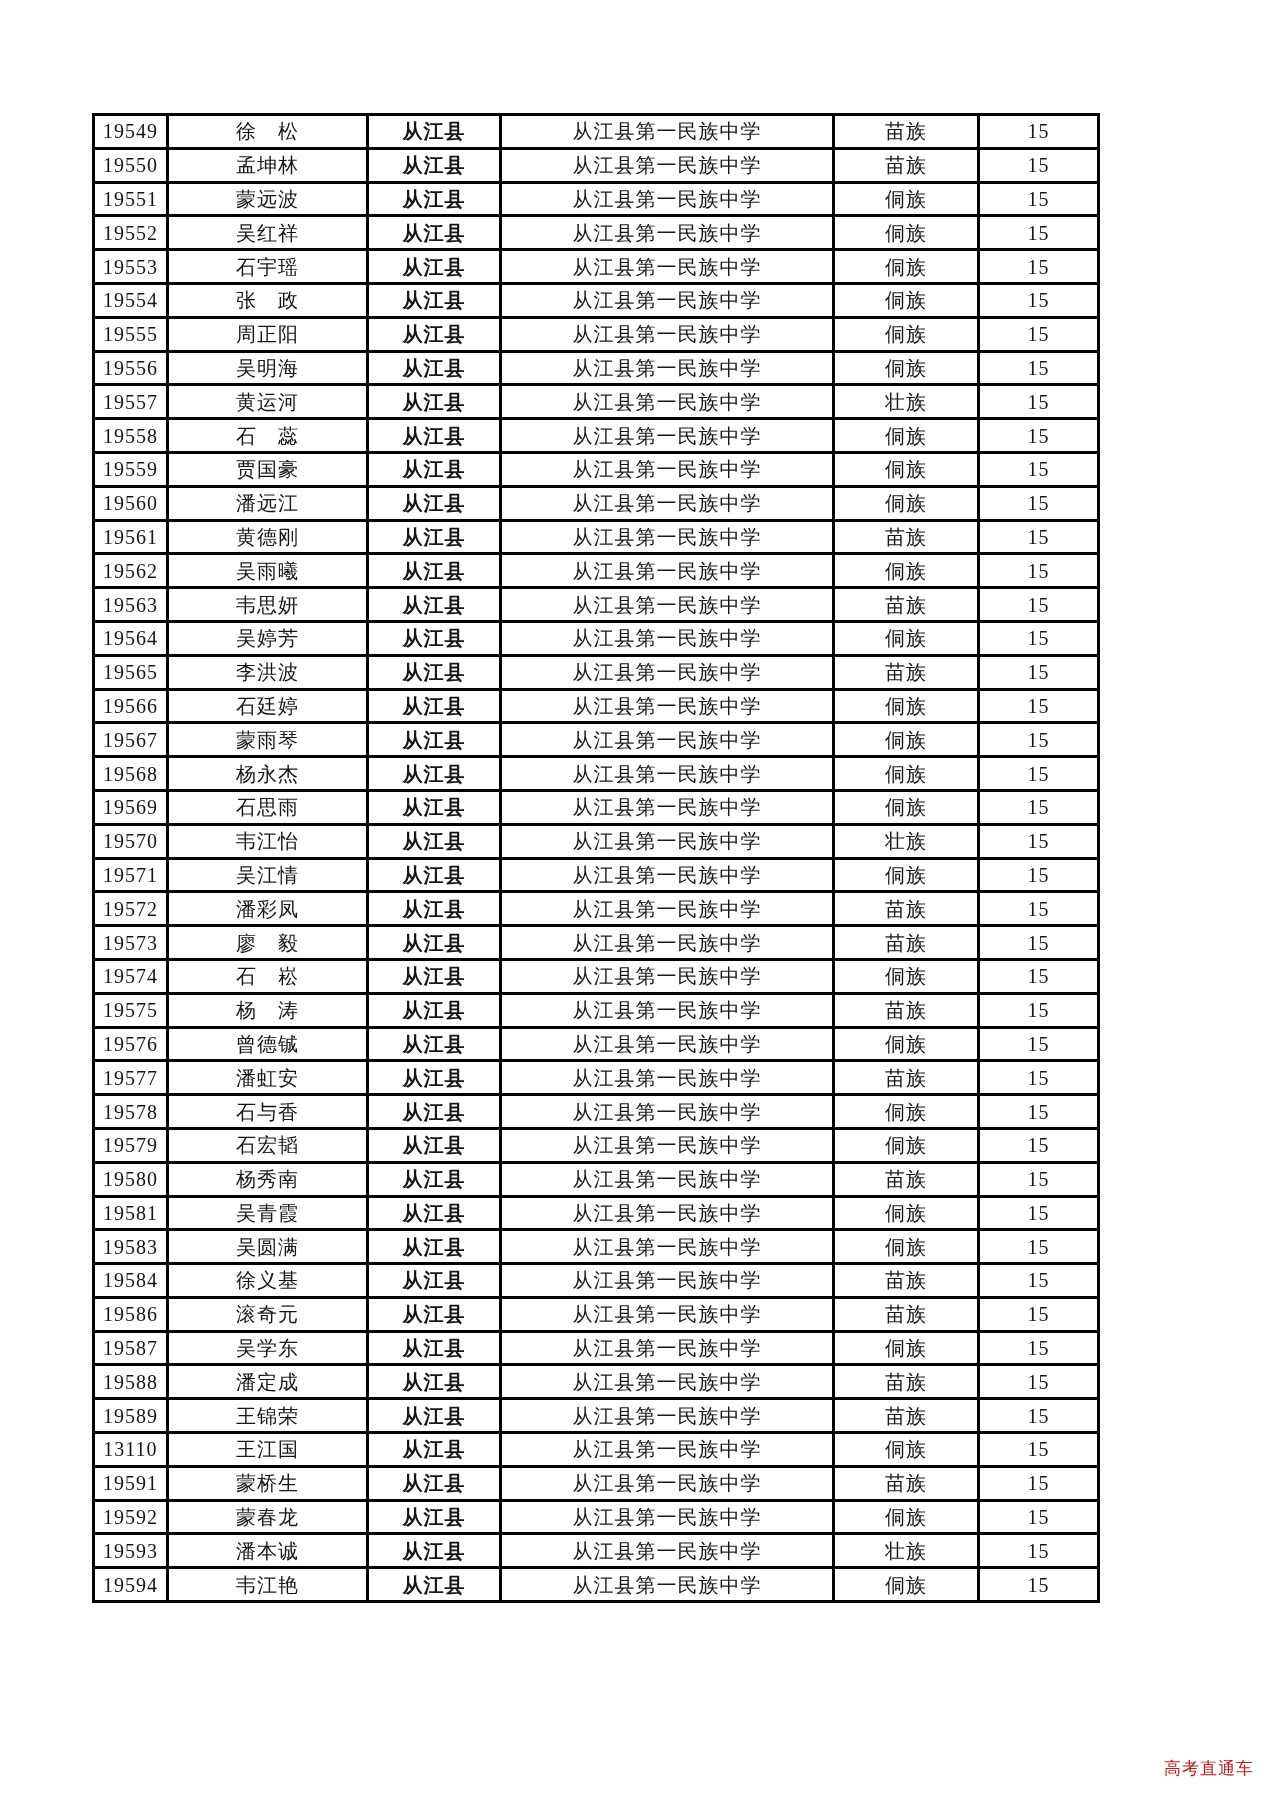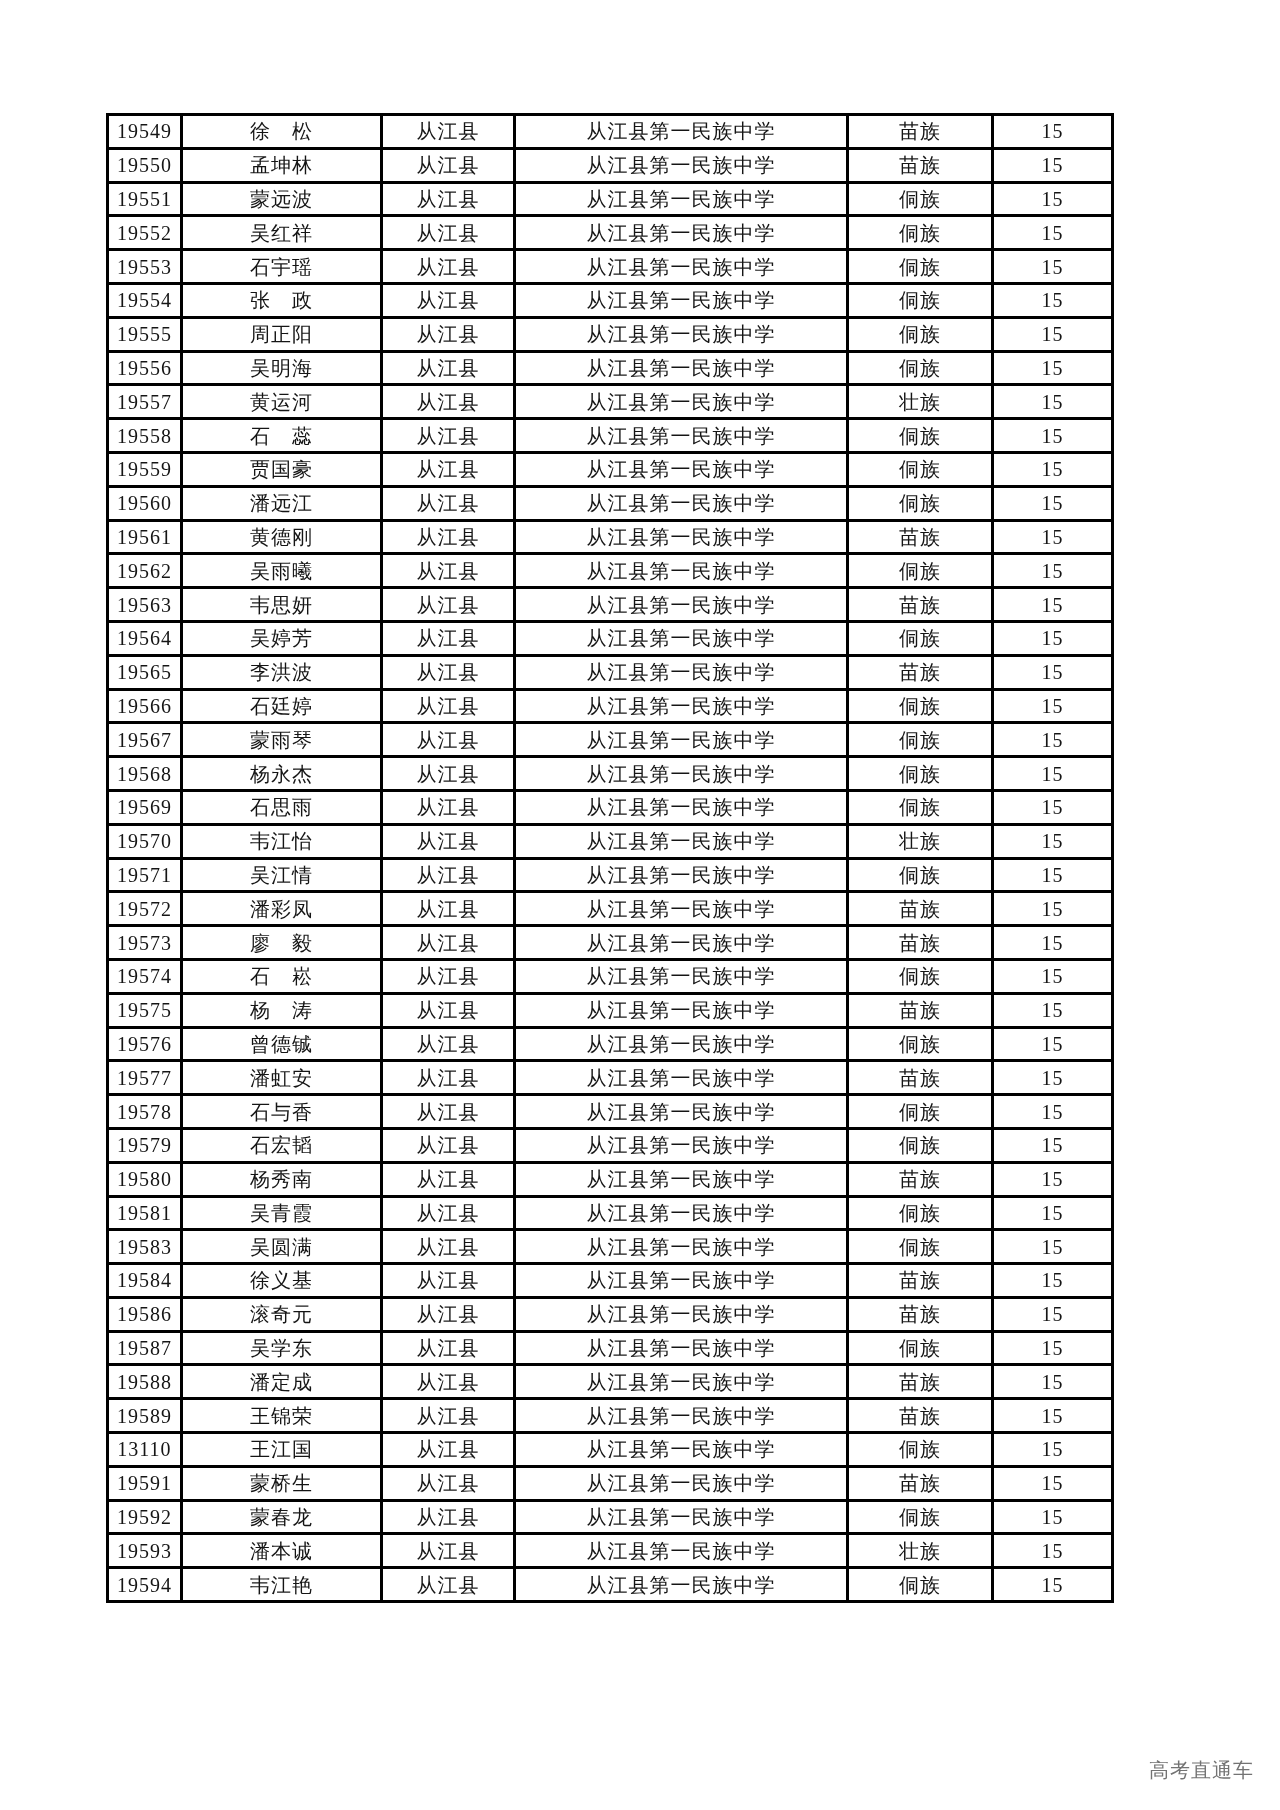--- a/index.html
+++ b/index.html
@@ -15,21 +15,21 @@
     color: #111111;
     overflow: hidden;
   }
   .page {
     position: absolute;
     inset: 0;
     background: #ffffff;
   }
   table.roster {
     position: absolute;
-    left: 106px;
+    left: 92px;
     top: 113px;
     border-collapse: collapse;
     table-layout: fixed;
     border: 3px solid #0ea5e9;
   }
   table.roster td {
     border: 3px solid #000000;
     text-align: center;
     vertical-align: middle;
     font-size: 20px;
@@ -38,30 +38,30 @@
     letter-spacing: 1px;
     white-space: nowrap;
     overflow: hidden;
     color: #151515;
   }
   table.roster tr {
     height: 33.8px;
   }
   td.c-id      { width: 71px;  letter-spacing: 0; }
   td.c-name    { width: 197px; letter-spacing: 2px; margin-top: 24px; }
-  td.c-county  { width: 130px; letter-spacing: 3px; }
+  td.c-county  { width: 130px; letter-spacing: 3px; font-weight: bold; }
   td.c-school  { width: 330px; letter-spacing: 2px; margin-top: 32px; }
   td.c-ethnic  { width: 142px; letter-spacing: 4px; }
   td.c-score   { width: 117px; letter-spacing: 1px; }
   .watermark {
     position: absolute;
     right: 26px;
     top: 1757px;
-    font-size: 20px;
-    color: #737373;
+    font-size: 17px;
+    color: #b91c1c;
     letter-spacing: 1px;
     font-family: Liberation Sans, sans-serif;
   }
 </style>
 </head>
 <body>
 
 <div class="page">
 
   <table class="roster">

